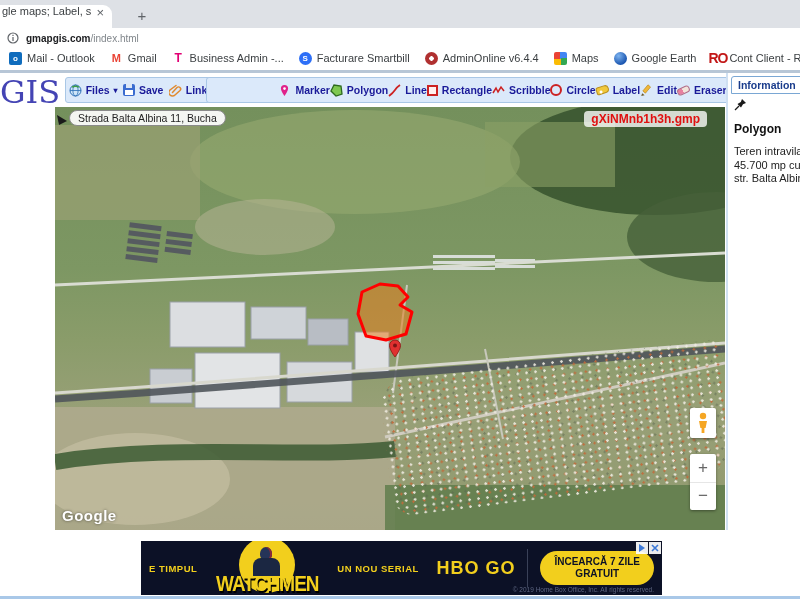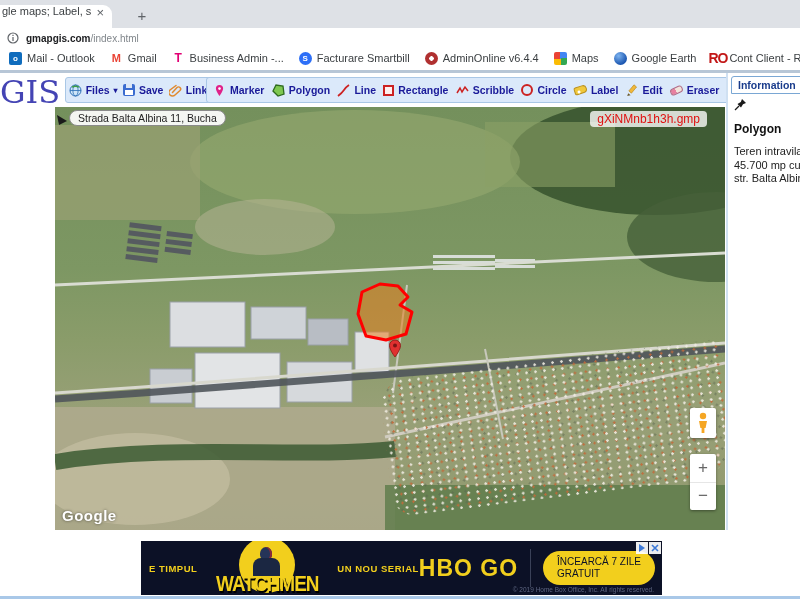--- a/index.html
+++ b/index.html
@@ -33,21 +33,21 @@
   .fv-earth { background:radial-gradient(circle at 35% 30%, #7db4f0, #1b56b0 70%); border-radius:50%; }
   .fv-ro { color:#c21717; font-size:14px; letter-spacing:-1px; }
   .chrome-divider { position:absolute; left:0; top:70px; width:800px; height:3px; background:#b7c6d6; }
 
   
   .logo { position:absolute; left:0px; top:73px; width:54px; font-family:"DejaVu Serif", serif;
           font-size:32px; color:#4444b4; }
   .tb-group { position:absolute; top:77px; height:26px; background:#dbe9fa; border:1px solid #a9c7e6;
               border-radius:3px; display:flex; align-items:center; }
   .tb-g1 { left:57px; width:146px; justify-content:space-around;margin-left:8px; }
-  .tb-g2 { left:206px; width:561px; justify-content:space-between; padding:0 6px; }
+  .tb-g2 { left:206px; width:561px; justify-content:flex-end; padding:0 6px; }
   .tb-btn { display:flex; align-items:center; gap:4px; font-size:10.5px; font-weight:bold;
             color:#1a1a99; cursor:pointer; white-space:nowrap; }
   .tb-caret { font-size:8px; color:#1a1a99; }
   .icon13 { width:13px; height:13px; display:inline-block; flex:0 0 13px; }
   .ic-floppy { width:12px; height:12px; background:#3a6cd0; border-radius:2px; position:relative; }
   .ic-floppy::before { content:""; position:absolute; left:3px; top:0; width:6px; height:4px; background:#dce6f5; }
   .ic-floppy::after { content:""; position:absolute; left:2px; bottom:1px; width:8px; height:5px; background:#fff; }
   .ic-rect { width:11px; height:11px; border:2px solid #cc2222; background:#fff0ee; }
   .ic-circle { width:12px; height:12px; border:2px solid #cc2222; border-radius:50%; }
   .ic-label { width:13px; height:8px; background:#f0c83c; border:1px solid #b98f1c; border-radius:2px 4px 4px 2px;
@@ -79,21 +79,21 @@
              background-image:
                radial-gradient(circle, rgba(240,236,226,.95) 1.1px, transparent 1.5px),
                radial-gradient(circle, rgba(196,106,58,.9) 1px, transparent 1.4px),
                radial-gradient(circle, rgba(90,100,80,.5) 1px, transparent 1.4px);
              background-size:9px 7px, 11px 9px, 13px 11px;
              background-position:0 0, 4px 3px, 2px 5px; }
   .addr-label { position:absolute; left:14px; top:3px; max-width:172px; background:rgba(255,255,255,.92);
                 border:1px solid #8a8a8a; border-radius:10px; padding:1px 8px; font-size:10.5px;
                 color:#222; white-space:nowrap; overflow:hidden; }
   .file-label { position:absolute; right:18px; top:4px; background:rgba(255,255,255,.78);
-                border-radius:4px; padding:1px 7px; font-size:12px; font-weight:normal; color:#e01010; }
+                border-radius:4px; padding:1px 7px; font-size:12px; font-weight:bold; color:#e01010; }
   .pegman { position:absolute; right:9px; top:301px; width:26px; height:30px; background:#fff;
             border-radius:2px; box-shadow:0 1px 3px rgba(0,0,0,.4); display:flex; align-items:center;
             justify-content:center; }
   .zoomctl { position:absolute; right:9px; top:347px; width:26px; height:56px; background:#fff;
              border-radius:2px; box-shadow:0 1px 3px rgba(0,0,0,.4); display:flex; flex-direction:column; }
   .zbtn { flex:1; display:flex; align-items:center; justify-content:center; font-size:17px;
           color:#666; cursor:pointer; }
   .zbtn:first-child { border-bottom:1px solid #e6e6e6; }
   .glogo { position:absolute; left:7px; bottom:6px; color:#fff; font-size:15px; font-weight:bold;
            letter-spacing:.5px; text-shadow:0 0 3px rgba(0,0,0,.55); }
@@ -111,24 +111,24 @@
   .wm-circle { position:absolute; left:32px; top:-8px; width:56px; height:56px; background:#f2cf1d;
                border-radius:50%; }
   .wm-fig-head { position:absolute; left:53px; top:2px; width:12px; height:13px; background:#253458;
                  border-radius:50% 50% 40% 40%; box-shadow:-2px 0 0 #8a2a3a inset; }
   .wm-fig-body { position:absolute; left:46px; top:13px; width:27px; height:18px; background:#1b2742;
                  border-radius:8px 8px 0 0; }
   .wm-title { position:absolute; left:0; top:28px; width:120px; text-align:center; color:#f2cf1d;
               font-size:19px; font-weight:bold; letter-spacing:-1px; transform:scaleY(1.15);
               text-shadow:1px 2px 0 #000; white-space:nowrap; }
   .ad-right { display:flex; align-items:center; gap:12px; }
-  .hbogo { color:#f2cf1d; font-size:23px; font-weight:bold; letter-spacing:1px; white-space:nowrap; }
+  .hbogo { color:#f2cf1d; font-size:18px; font-weight:bold; letter-spacing:1px; white-space:nowrap; }
   .ad-div { width:1px; height:38px; background:#3a4158; }
-  .cta { background:#f2cf1d; border-radius:17px; padding:5px 14px; 
-         font-size:10px; font-weight:normal; color:#0c1126; line-height:12px; white-space:nowrap; cursor:pointer; }
+  .cta { background:#f2cf1d; border-radius:17px; padding:5px 14px; text-align:center;
+         font-size:10px; font-weight:bold; color:#0c1126; line-height:12px; white-space:nowrap; cursor:pointer; }
   .ad-copy { position:absolute; right:8px; bottom:2px; font-size:6.5px; color:#5d6580; }
   .ad-ctl { position:absolute; right:1px; top:1px; display:flex; gap:1px; }
   .ad-ctl span { width:12px; height:12px; background:rgba(255,255,255,.92); display:flex;
                  align-items:center; justify-content:center; }
   .bottom-line { position:absolute; left:0; top:596px; width:800px; height:3px; background:#a9c8e8; }
 </style>
 </head>
 <body>
 
 <div class="tabstrip">

